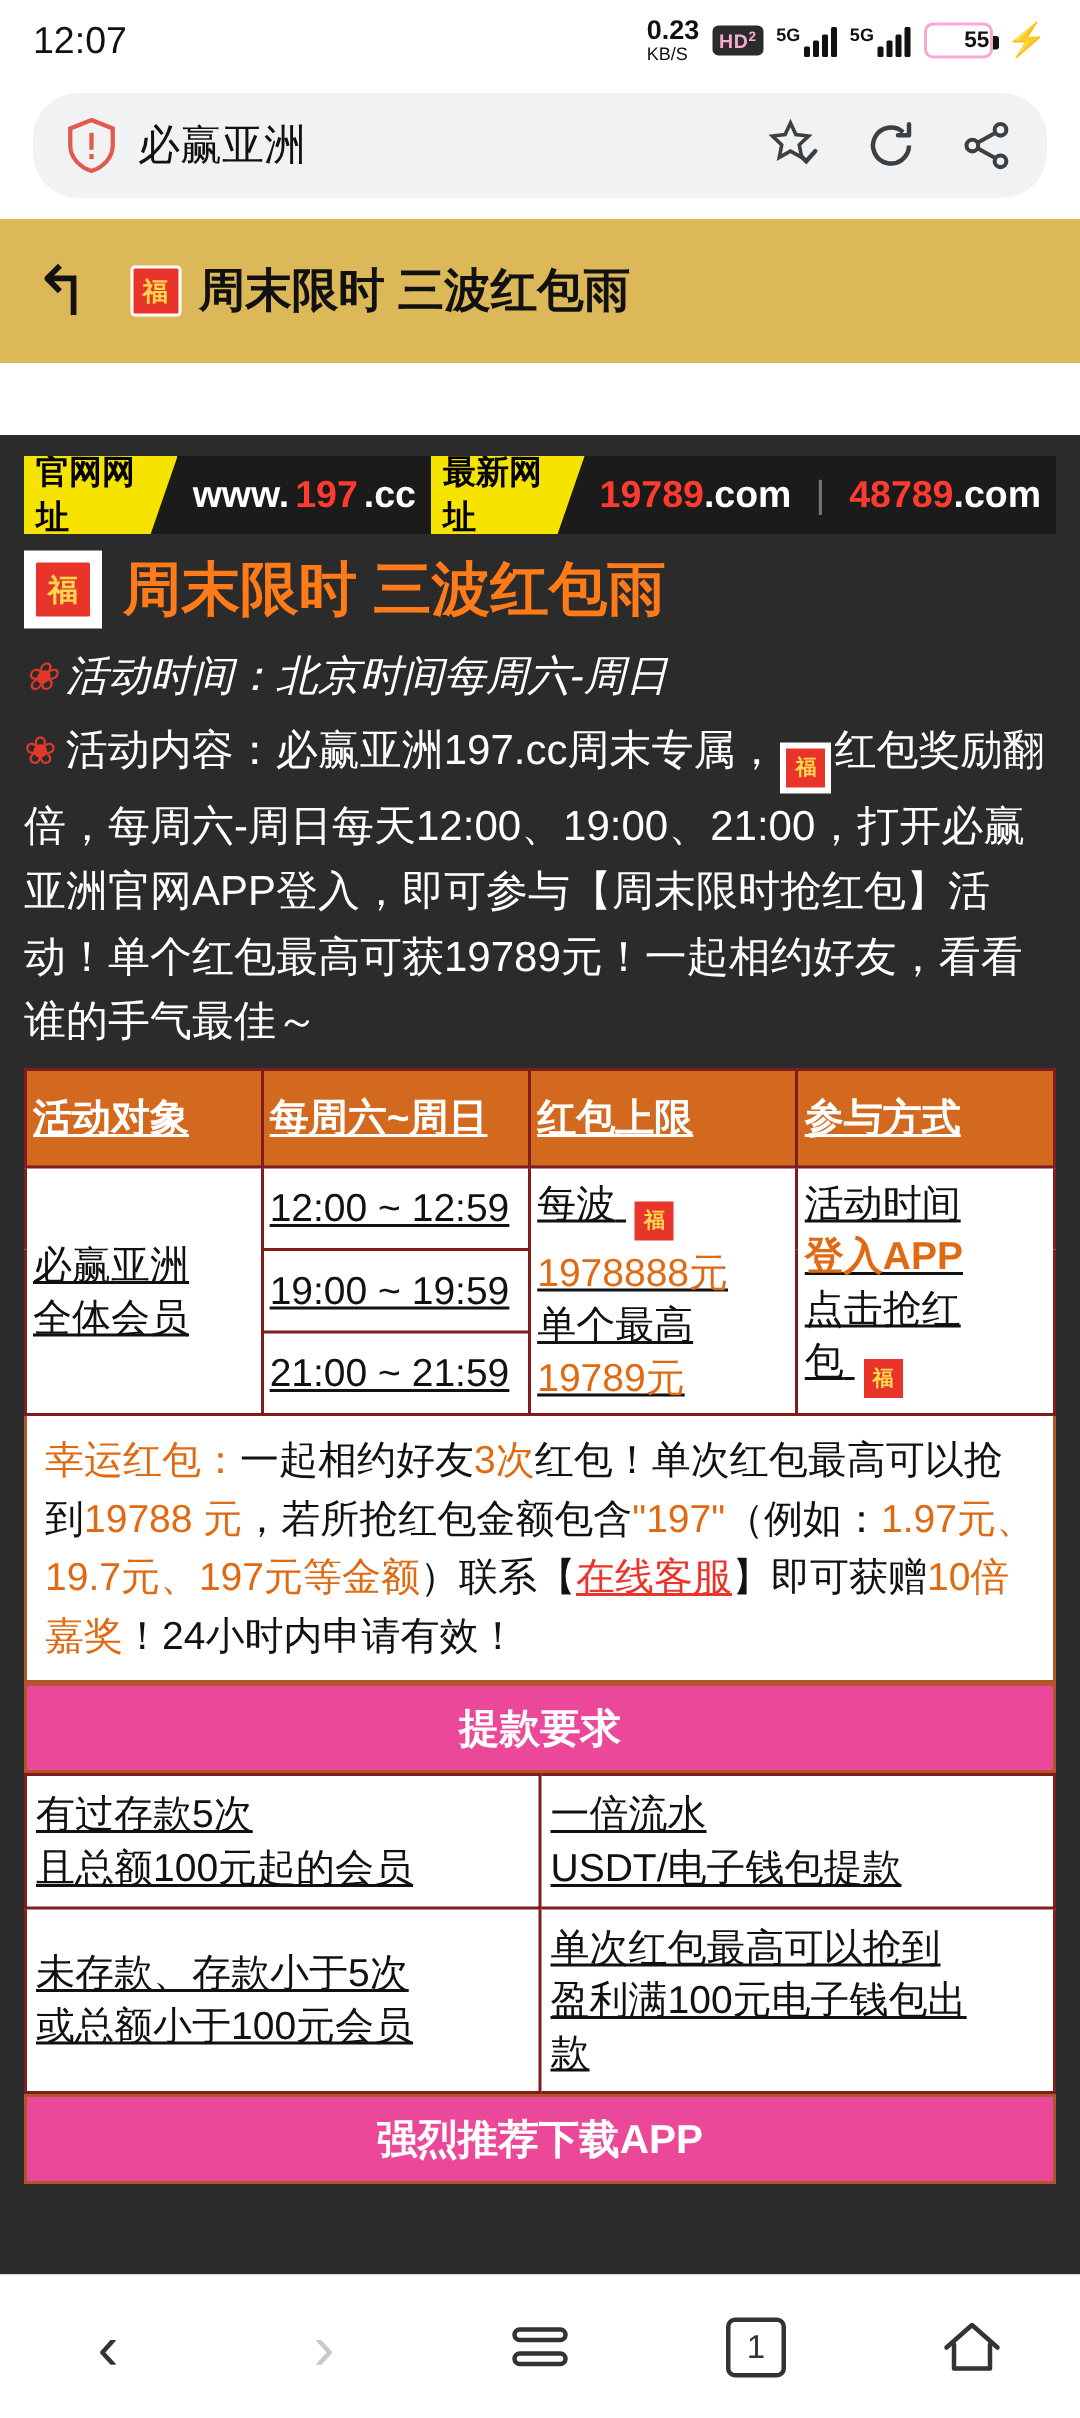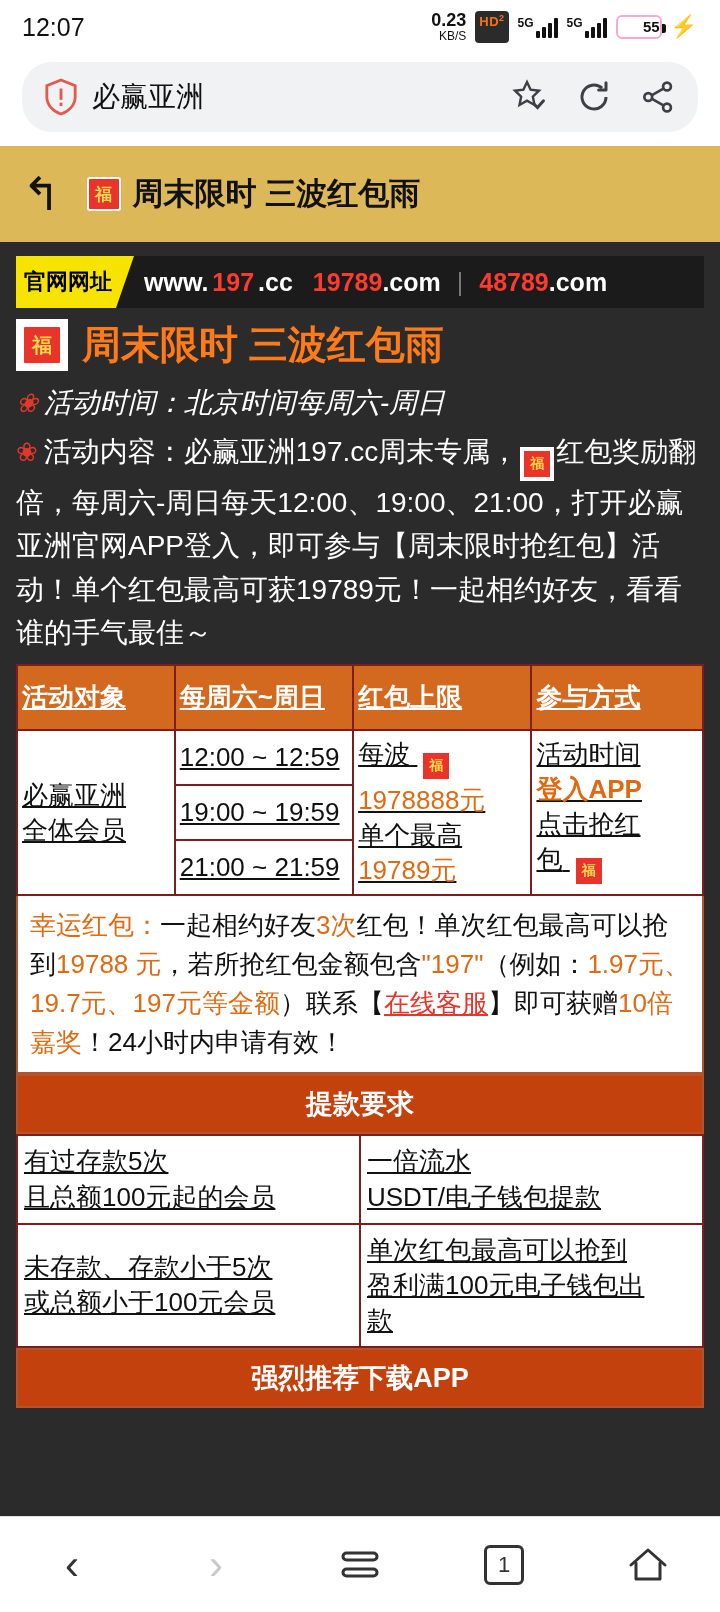--- a/index.html
+++ b/index.html
@@ -13,26 +13,26 @@
 
   
   .statusbar {
     height: 54px; flex:0 0 54px;
     background:#fff;
     display:flex; align-items:center; justify-content:space-between;
     padding: 0 22px;
     font-size: 25px; color:#111;
   }
   .status-right { display:flex; align-items:center; gap:9px; }
-  .kbs { display:flex; flex-direction:column; align-items:flex-end; line-height:1.05; }
+  .kbs { display:flex; flex-direction:column; align-items:flex-start; line-height:1.05; }
   .kbs .num { font-size:18px; font-weight:600; }
   .kbs .unit { font-size:12px; }
   .hd-badge {
-    background:#2b2b2b; color:#f97316; font-size:13px; font-weight:700;
-    border-radius:4px; padding:2px 4px 14px 4px; letter-spacing:.5px;
+    background:#2b2b2b; color:#f9a8d4; font-size:13px; font-weight:700;
+    border-radius:4px; padding:2px 4px 2px 4px; letter-spacing:.5px;
   }
   .sig { display:flex; align-items:flex-end; gap:2px; height:22px;}
   .sig i { display:block; width:4px; background:#111; border-radius:1px; }
   .sig i:nth-child(1){height:7px}
   .sig i:nth-child(2){height:11px}
   .sig i:nth-child(3){height:15px}
   .sig i:nth-child(4){height:20px}
   .sig-wrap { display:flex; align-items:flex-start; gap:2px; }
   .sig-wrap sup { font-size:12px; font-weight:700; }
   .battery {
@@ -68,20 +68,21 @@
     width:34px; height:34px; background:#e8342a; border:2px solid #fff;
     display:flex; align-items:center; justify-content:center;
     color:#ffd84d; font-size:17px; font-weight:700; border-radius:3px;
   }
   .title-text { font-size:31px; font-weight:700; color:#111; }
 
   
   .content {
     flex:1 1 auto; background:#2b2b2b; overflow:hidden;
     padding: 14px 16px 0;
+    margin-top: 48px;
   }
 
   .addrbar {
     display:flex; align-items:stretch; height:52px; margin-bottom:10px;
     font-size:25px; background:#1b1b1b;
   }
   .tagy {
     background:#f6e400; color:#000; font-weight:700; font-size:22px;
     display:flex; align-items:center; padding:0 8px;
     clip-path: polygon(0 0, 100% 0, calc(100% - 18px) 100%, 0 100%);
@@ -117,21 +118,21 @@
   .tbl-orange { color:#e06a12; }
   .tbl-bold-orange { color:#e06a12; font-weight:700; }
 
   .note-box { background:#fff; border:2px solid #b4542a; border-top:none; padding:10px 12px; }
   .note { font-size:26px; line-height:1.5; color:#111; }
   .note .o { color:#e06a12; }
   .note .r { color:#e8342a; }
   .note .u { color:#e8342a; text-decoration:underline; }
 
   .bar-head {
-    background:#c2410c; color:#fff; font-weight:700; text-align:center;
+    background:#ec4899; color:#fff; font-weight:700; text-align:center;
     font-size:27px; padding:10px 0; border:2px solid #b4542a;
   }
   .half-table td { font-size:26px; line-height:1.35; padding:8px 6px; }
 
   
   .navbar {
     flex:0 0 96px; background:#fff; border-top:1px solid #e2e2e2;
     display:flex; align-items:center; justify-content:space-around;
   }
   .nav-ic { width:52px; height:52px; display:flex; align-items:center; justify-content:center; }
@@ -219,20 +220,21 @@
 
 <div class="content">
 
   <div class="addrbar">
     <div class="tagy">官网网址</div>
     <div class="addr-val">
       <span class="w">www.</span>
         <span class="dom" style="margin:0 4px">197</span>
         <span class="w">.cc</span>
     </div>
+    <div class="tagy">最新网址</div>
     <div class="addr-val">
       <span class="dom">19789</span>
         <span class="w">.com</span>
     </div>
     <div class="sep">|</div>
     <div class="addr-val">
       <span class="dom">48789</span>
         <span class="w">.com</span>
     </div>
   </div>

